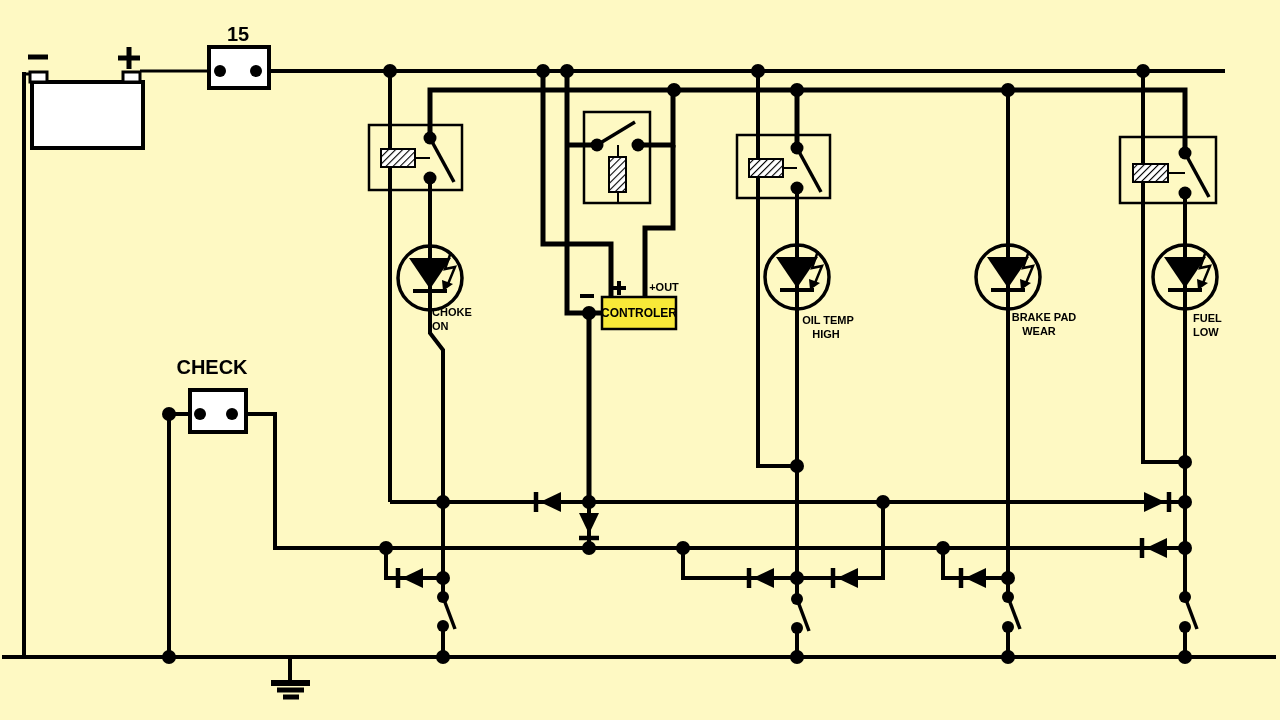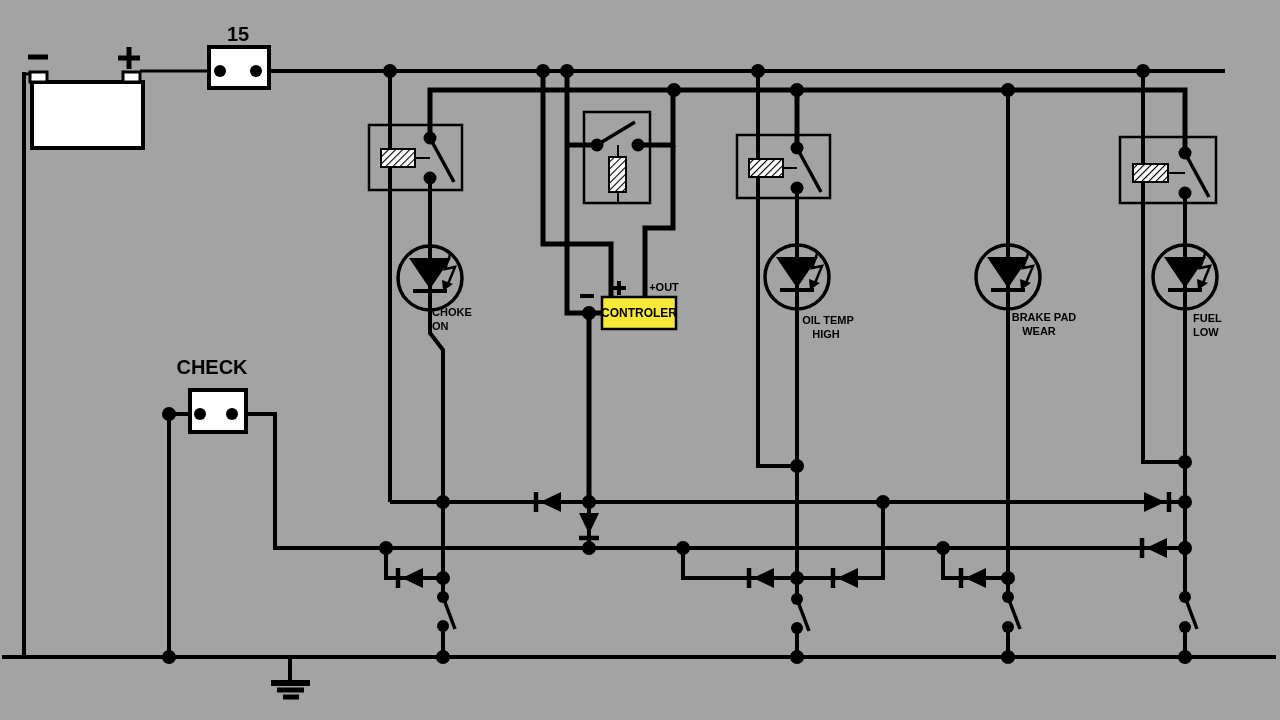--- a/index.html
+++ b/index.html
@@ -1,16 +1,16 @@
 <!DOCTYPE html>
 <html><head>
 <meta charset="utf-8">
 <style>
   html,body{margin:0;padding:0;background:#ffffff;}
-  #stage{position:relative;width:1280px;height:720px;background:#a3a3a3;overflow:hidden;
+  #stage{position:relative;width:1280px;height:720px;background:#fef9c3;overflow:hidden;
          font-family:"Liberation Sans", sans-serif;}
   svg{position:absolute;left:0;top:0;}
   text{font-family:"Liberation Sans", sans-serif;font-weight:bold;fill:#000;}
 </style>
 </head>
 <body>
 
 <div id="stage">
   <svg id="cv" viewBox="0 0 1280 720" width="1280" height="720">
     <defs>

